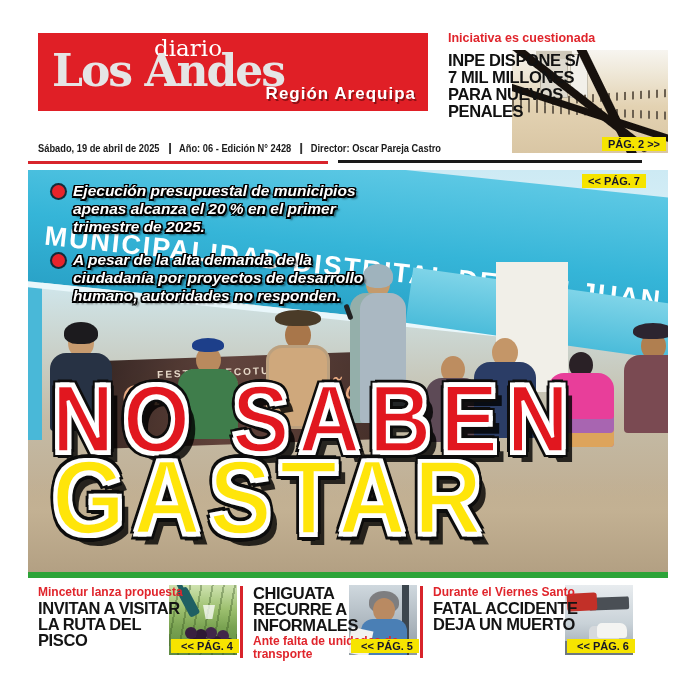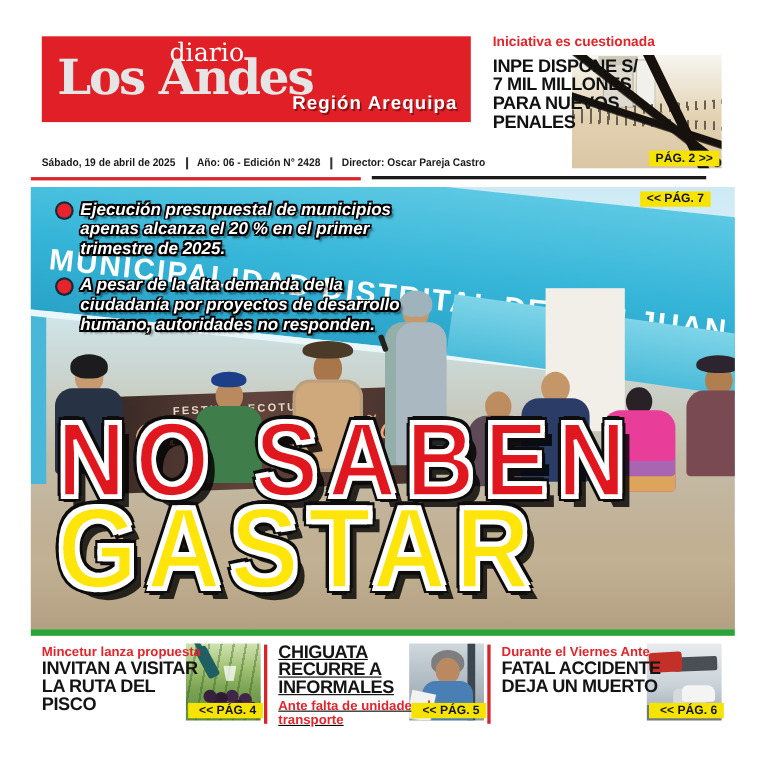--- a/index.html
+++ b/index.html
@@ -20,21 +20,21 @@
         font-size:10px;font-weight:bold;color:#1a1a1a;white-space:nowrap;
         transform:scaleX(0.93);transform-origin:left center;}
   .dateline .seg{padding-right:10px;}
   .dateline .seg + .seg{border-left:2px solid #333;padding-left:9px;}
   .rule-red{position:absolute;left:28px;top:161px;width:300px;height:3px;background:#d8242b;}
   .rule-black{position:absolute;left:338px;top:160px;width:304px;height:3px;background:#1a1a1a;}
 
   
   .story-inpe{position:absolute;left:448px;top:31px;width:220px;height:126px;}
   .kicker{color:#e0252c;font-weight:bold;font-size:12.5px;}
-  .inpe-img{position:absolute;right:12px;top:19px;width:136px;height:103px;overflow:hidden;
+  .inpe-img{position:absolute;right:0;top:19px;width:156px;height:103px;overflow:hidden;
         background:linear-gradient(180deg,#f7f5f0 0%,#efe8d8 22%,#e3d2b2 55%,#d9c6a4 100%);text-align:right;}
   .inpe-img .tower{position:absolute;left:28px;top:8px;width:26px;height:38px;background:#dedacf;
         border:1px solid #b9b2a2;}
   .inpe-img .tower:before{content:"";position:absolute;left:-5px;top:-8px;width:36px;height:8px;background:#cfc9ba;}
   .inpe-img .panel{position:absolute;left:58px;top:4px;width:16px;height:42px;background:#f2f0ea;border:1px solid #c8c2b2;}
   .inpe-img .barb{position:absolute;left:-6px;top:44px;width:180px;height:8px;transform:rotate(-4deg);
         background:repeating-linear-gradient(90deg,transparent 0 6px,#6b6050 6px 8px);}
   .inpe-img .barb2{top:58px;transform:rotate(3deg);}
   .inpe-img .wire{position:absolute;background:#17110d;border-radius:4px;filter:blur(.4px);}
   .inpe-img .w1{left:-20px;top:-26px;width:200px;height:8px;transform:rotate(38deg);transform-origin:left top;}
@@ -268,37 +268,37 @@
         <div class="rows"></div>
         <div class="bottle"></div>
         <div class="grapes"></div>
         <div class="glass"></div>
       </div>
       <span class="badge bbadge">&lt;&lt; PÁG. 4</span>
     </div>
 
     <div class="bdiv"></div>
 
-    <div class="bcol" style="width:200px;text-decoration:underline;">
+    <div class="bcol" style="width:177px;">
       <div class="bhl" style="width:150px;">CHIGUATA RECURRE A INFORMALES</div>
       <div class="bsub">Ante falta de unidades de transporte</div>
       <div class="bimg art-woman">
         <div class="pole"></div>
         <div class="hair"></div>
         <div class="face"></div>
         <div class="shirt"></div>
         <div class="paper"></div>
       </div>
       <span class="badge bbadge">&lt;&lt; PÁG. 5</span>
     </div>
 
     <div class="bdiv"></div>
 
     <div class="bcol" style="width:213px;">
-      <div class="bkick">Durante el Viernes Ante</div>
+      <div class="bkick">Durante el Viernes Santo</div>
       <div class="bhl" style="width:152px;">FATAL ACCIDENTE DEJA UN MUERTO</div>
       <div class="bimg art-crash">
         <div class="trailer"></div>
         <div class="truck"></div>
         <div class="car"></div>
         <div class="road"></div>
       </div>
       <span class="badge bbadge">&lt;&lt; PÁG. 6</span>
     </div>
 

